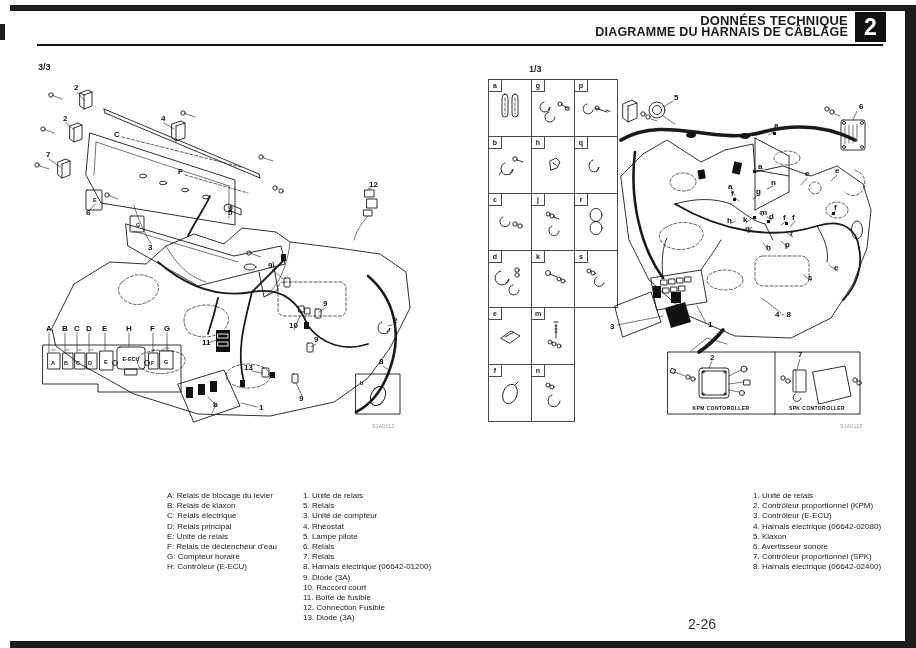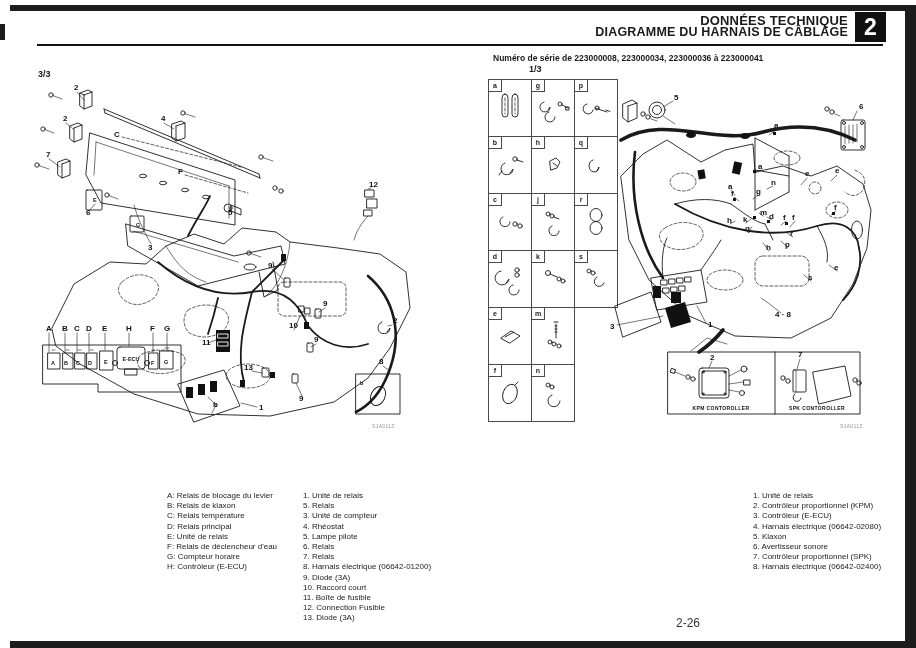--- a/index.html
+++ b/index.html
@@ -31,39 +31,38 @@
   .art .w2{stroke-width:1.8;}
   .art .w3{stroke-width:2.6;}
   .art .w4{stroke-width:3.6;}
   .art .dash{stroke-dasharray:3,2;stroke-width:.7;}
   .art .fill{fill:#111;stroke:none;}
   .co{font:bold 8px "Liberation Sans",sans-serif;fill:#111;}
   .co-sm{font:bold 5.5px "Liberation Sans",sans-serif;fill:#111;}
   .co-ecu{font:bold 5.5px "Liberation Sans",sans-serif;fill:#111;text-anchor:middle;}
   .ctl{font:bold 5px "Liberation Sans",sans-serif;fill:#111;text-anchor:middle;letter-spacing:.4px;}
   .figcode{font-size:5px;color:#999;letter-spacing:.3px;}
-  .pagenum{font-size:12px;color:#333;}
+  .pagenum{font-size:14px;color:#333;margin-left:12px;}
 </style>
 </head>
 <body>
 
 <div class="page">
 
   <div class="bar" style="left:10px;top:5px;right:0;height:6px;"></div>
   <div class="bar" style="left:905px;top:5px;width:11px;bottom:0;"></div>
   <div class="bar" style="left:10px;bottom:0;right:0;height:7px;"></div>
   <div class="bar" style="left:0;top:24px;width:5px;height:16px;"></div>
 
   <div class="abs kicker" style="right:68px;top:13px;">DONNÉES TECHNIQUE</div>
   <div class="abs htitle" style="right:68px;top:25px;">DIAGRAMME DU HARNAIS DE CÂBLAGE</div>
   <div class="badge">2</div>
   <div class="rule"></div>
 
-  <div class="abs sheet" style="left:38px;top:69px;">3/3</div>
-  <div class="abs serial" style="left:493px;top:53px;">Numéro de série de 223000008, 223000034, 223000036 à 223000041</div>
+  <div class="abs sheet" style="left:38px;top:62px;">3/3</div>
   <div class="abs sheet" style="left:493px;top:64px;margin-left:36px;">1/3</div>
 
   <svg class="diag" style="left:38px;top:76px;" width="430" height="364" viewBox="0 0 430 364">
     <g class="art">
 
       <path d="M66,33 L221,98 M67,37 L222,102 M66,33 L67,37 M221,98 L222,102"></path>
 
       <path d="M52,57 L197,104 L197,149 L63,127 L48,99 Z"></path>
       <path class="thin" d="M58,66 L191,110 M58,66 L56,99 M191,110 L191,142"></path>
       <ellipse cx="105" cy="100" rx="3.5" ry="1.8"></ellipse>
@@ -483,21 +482,21 @@
       </div>
     <div class="pcell empty"></div>
   </div>
 
   <span class="abs figcode" style="left:372px;top:423px;">S1A011Z</span>
   <span class="abs figcode" style="left:840px;top:423px;">S1A011Z</span>
 
   <div class="legend" style="left:167px;top:448px;">
       <div>A: Relais de blocage du levier</div>
       <div>B: Relais de klaxon</div>
-      <div>C: Relais température</div>
+      <div>C: Relais électrique</div>
       <div>D: Relais principal</div>
       <div>E: Unité de relais</div>
       <div>F: Relais de déclencheur d'eau</div>
       <div>G: Compteur horaire</div>
       <div>H: Contrôleur (E-ECU)</div>
     </div>
   <div class="legend" style="left:303px;top:448px;">
       <div>1. Unité de relais</div>
       <div>5. Relais</div>
       <div>3. Unité de compteur</div>

